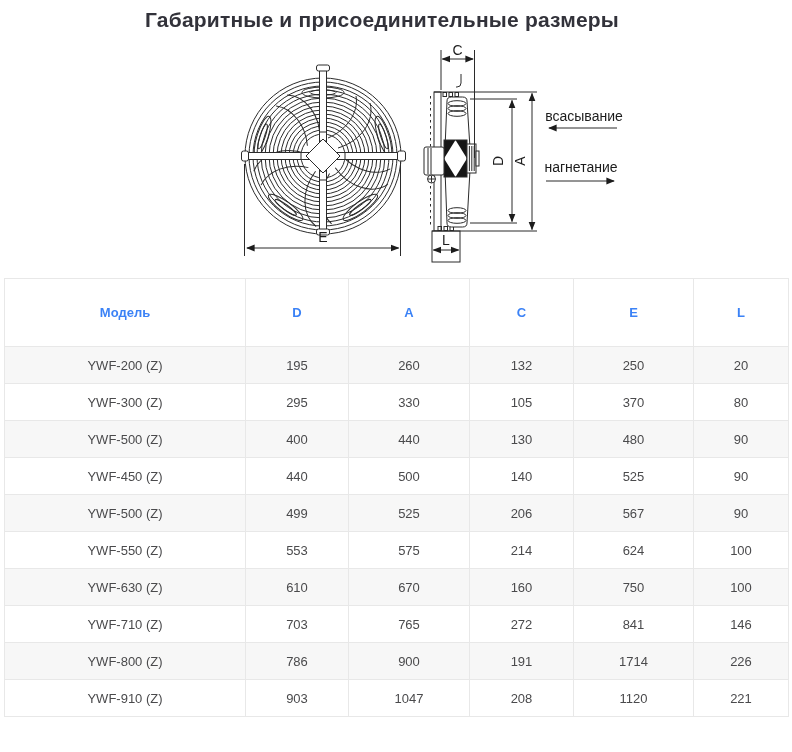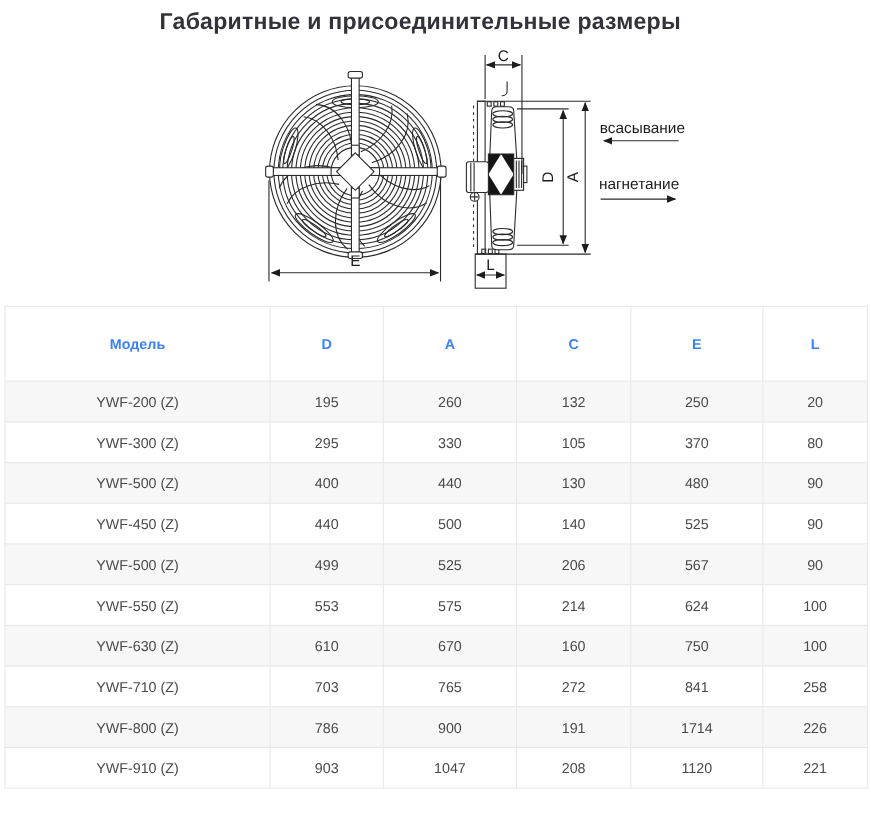--- a/index.html
+++ b/index.html
@@ -264,21 +264,21 @@
         <td>160</td>
         <td>750</td>
         <td>100</td>
       </tr>
       <tr>
         <td>YWF-710 (Z)</td>
         <td>703</td>
         <td>765</td>
         <td>272</td>
         <td>841</td>
-        <td>258</td>
+        <td>146</td>
       </tr>
       <tr>
         <td>YWF-800 (Z)</td>
         <td>786</td>
         <td>900</td>
         <td>191</td>
         <td>1714</td>
         <td>226</td>
       </tr>
       <tr>

